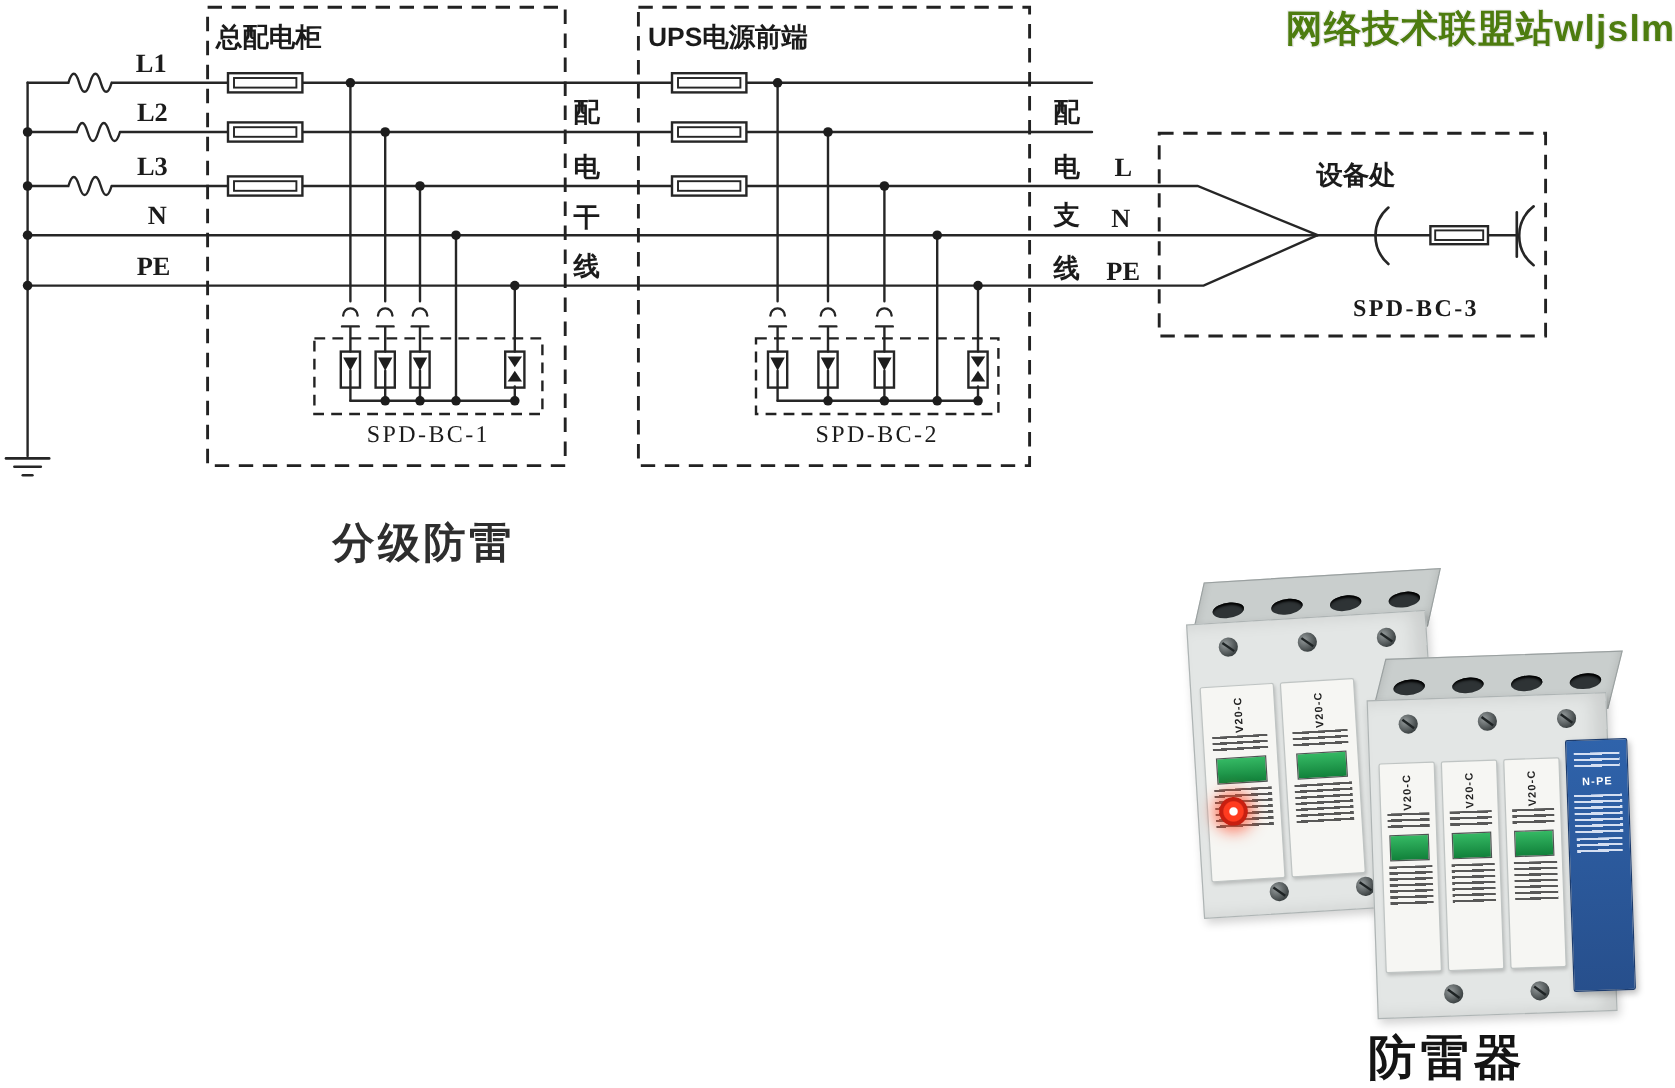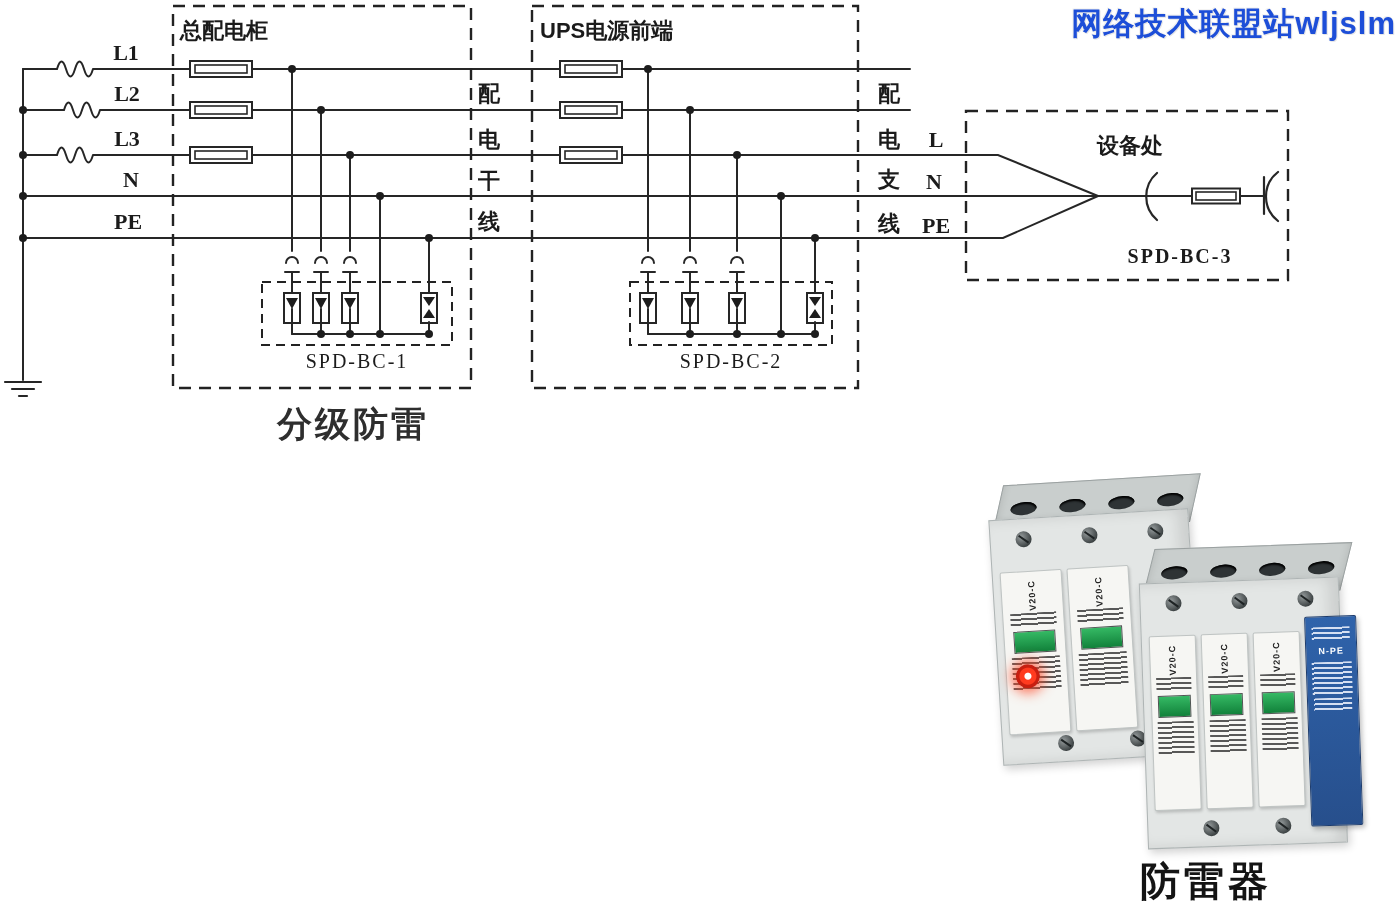--- a/index.html
+++ b/index.html
@@ -1,40 +1,40 @@
 <!DOCTYPE html>
 <html><head>
 <meta charset="utf-8">
 <style>
   html,body{margin:0;padding:0;background:#fff;}
   #stage{position:relative;width:1396px;height:907px;background:#fff;overflow:hidden;
          font-family:"Liberation Sans",sans-serif;}
 
   
   .watermark{position:absolute;top:3px;right:0px;font-size:31px;font-weight:bold;
-    letter-spacing:1px;color:#1d4ed8;
+    letter-spacing:1px;color:#4d7c0f;
     text-shadow:1px 1px 0 #e6e6e6,-1px -1px 0 #f0f0f0,0 0 2px #e9e9e9;}
 
   
   svg{position:absolute;left:0;top:0;}
   .wire{stroke:#262626;stroke-width:2;fill:none;stroke-linecap:round;}
   .thick{stroke-width:2.2;}
   .dashbox{stroke:#222;stroke-width:2.4;fill:none;stroke-dasharray:12 8;}
   .dashbox-inner{stroke:#222;stroke-width:2;fill:none;stroke-dasharray:9 6;}
   .fuse-outer{fill:#fff;stroke:#262626;stroke-width:2;}
   .fuse-inner{fill:none;stroke:#262626;stroke-width:1.6;}
   .dot{fill:#1d1d1d;stroke:none;}
   .tri{fill:#1d1d1d;stroke:none;}
   .cjk{font-family:"Liberation Sans",sans-serif;font-size:22px;fill:#1b1b1b;font-weight:600;}
   .lat{font-family:"Liberation Serif",serif;font-size:22px;font-weight:bold;fill:#1b1b1b;}
   .spdlbl{font-family:"Liberation Serif",serif;font-size:20px;fill:#1b1b1b;letter-spacing:2px;}
   .spdlbl-b{font-weight:bold;}
 
   
-  .cap-grading{position:absolute;left:277px;top:401px;font-size:35px;font-weight:600;
+  .cap-grading{position:absolute;left:277px;top:429px;font-size:35px;font-weight:600;
     letter-spacing:3px;color:#2e2e2e;}
   .cap-arrester{position:absolute;left:1140px;top:854px;font-size:40px;font-weight:600;
     letter-spacing:4px;color:#141414;}
 
   
   .photo{position:absolute;left:975px;top:478px;width:368px;height:378px;}
   .dev{position:absolute;border-radius:3px;}
   .dev-back{left:20px;top:14px;width:200px;height:268px;transform:rotate(-3.5deg);z-index:1;}
   .dev-front{left:168px;top:80px;width:200px;height:288px;transform:rotate(-2deg);z-index:2;}
   .top-face{position:absolute;left:10px;right:-8px;top:-12px;height:46px;background:#c9cecd;

